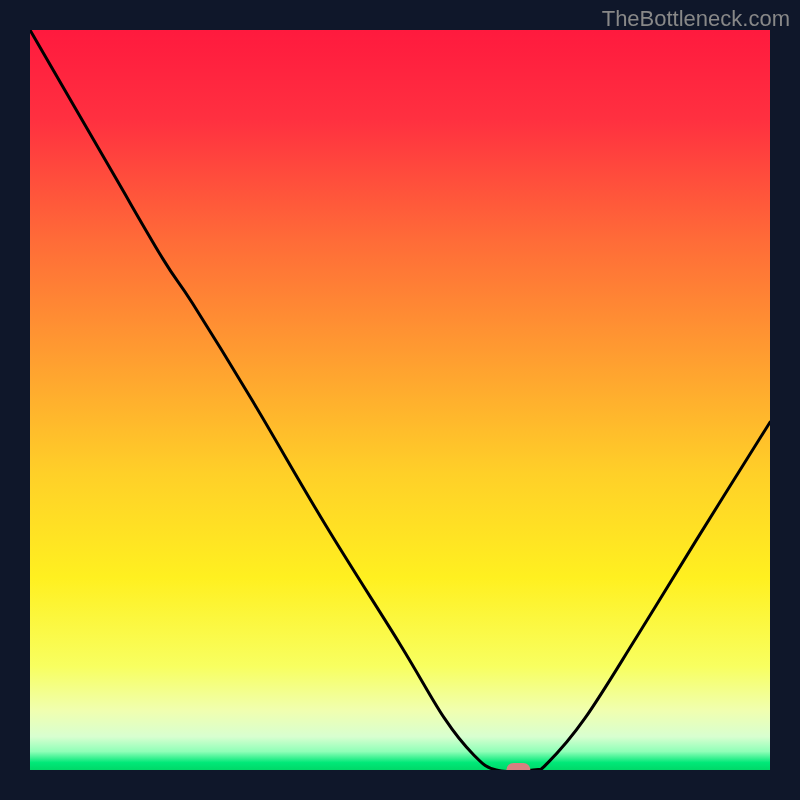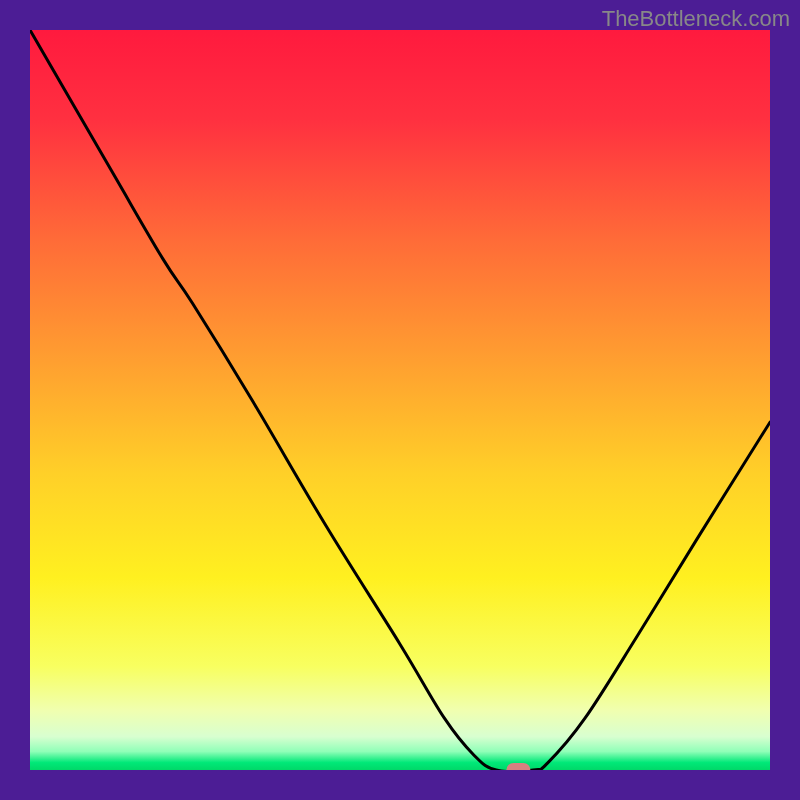--- a/index.html
+++ b/index.html
@@ -7,21 +7,21 @@
     padding: 0;
     width: 800px;
     height: 800px;
     background: #000;
     font-family: Arial, sans-serif;
   }
   .container {
     position: relative;
     width: 800px;
     height: 800px;
-    background: #4c1d95;
+    background: #0f172a;
   }
   .plot-area {
     position: absolute;
     left: 30px;
     top: 30px;
     width: 740px;
     height: 740px;
   }
   .watermark {
     position: absolute;

